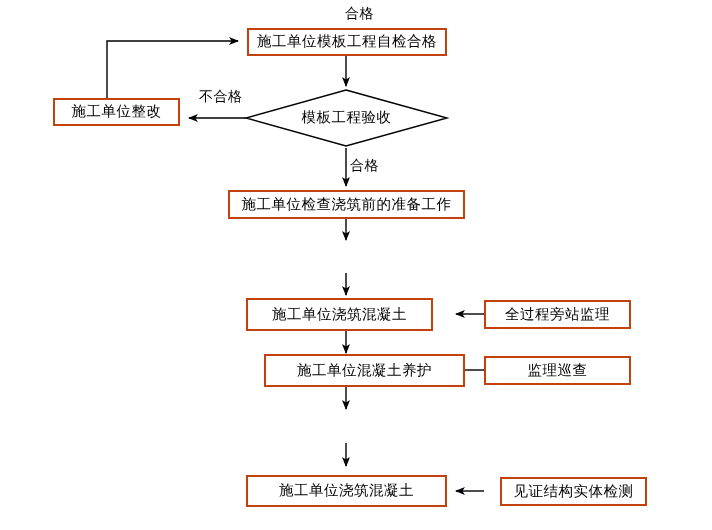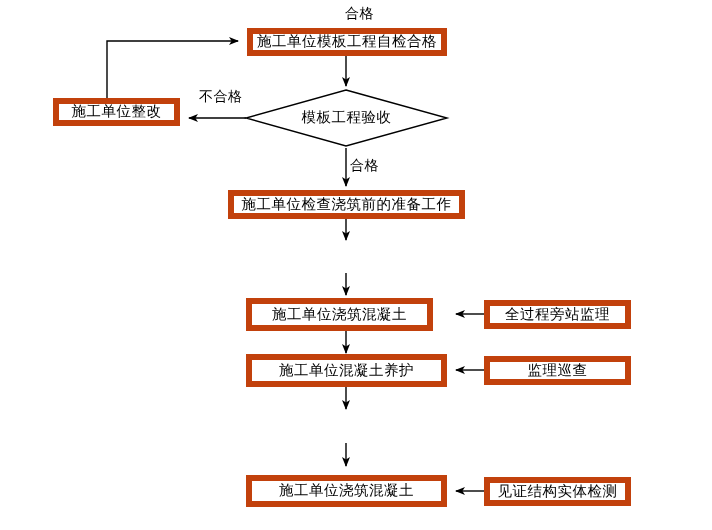--- a/index.html
+++ b/index.html
@@ -32,21 +32,21 @@
     align-items: center;
     justify-content: center;
     text-align: center;
     color: #000000;
     font-size: 14.5px;
     line-height: 1.1;
     letter-spacing: 0.5px;
     white-space: nowrap;
   }
   .node.process {
-    border: 6px solid #c2410c;
+    border: 2px solid #c2410c;
     background: #ffffff;
   }
   .node.decision {
     border: none;
     background: transparent;
   }
   .node.decision .dia-label {
     position: relative;
     z-index: 2;
   }
@@ -129,38 +129,38 @@
 
   <div class="node process" style="left:228px; top:190px; width:237px; height:29px;">
     <span>施工单位检查浇筑前的准备工作</span>
   </div>
 
 
   <div class="node process" style="left:246px; top:298px; width:187px; height:33px;">
     <span>施工单位浇筑混凝土</span>
   </div>
 
-  <div class="node process" style="left:246px; top:354px; width:201px; height:33px;">
+  <div class="node process" style="left:264px; top:354px; width:201px; height:33px;">
     <span>施工单位混凝土养护</span>
   </div>
 
 
   <div class="node process" style="left:246px; top:475px; width:201px; height:32px;">
     <span>施工单位浇筑混凝土</span>
   </div>
 
   <div class="node process" style="left:484px; top:300px; width:147px; height:29px;">
     <span>全过程旁站监理</span>
   </div>
 
   <div class="node process" style="left:484px; top:356px; width:147px; height:29px;">
     <span>监理巡查</span>
   </div>
 
-  <div class="node process" style="left:484px; top:477px; width:147px; height:29px;">
+  <div class="node process" style="left:500px; top:477px; width:147px; height:29px;">
     <span>见证结构实体检测</span>
   </div>
 
   <div class="edge-label" style="left:345px; top:5px;">合格</div>
 
   <div class="edge-label" style="left:199px; top:88px;">不合格</div>
 
   <div class="edge-label" style="left:350px; top:157px;">合格</div>
 
 </div>

